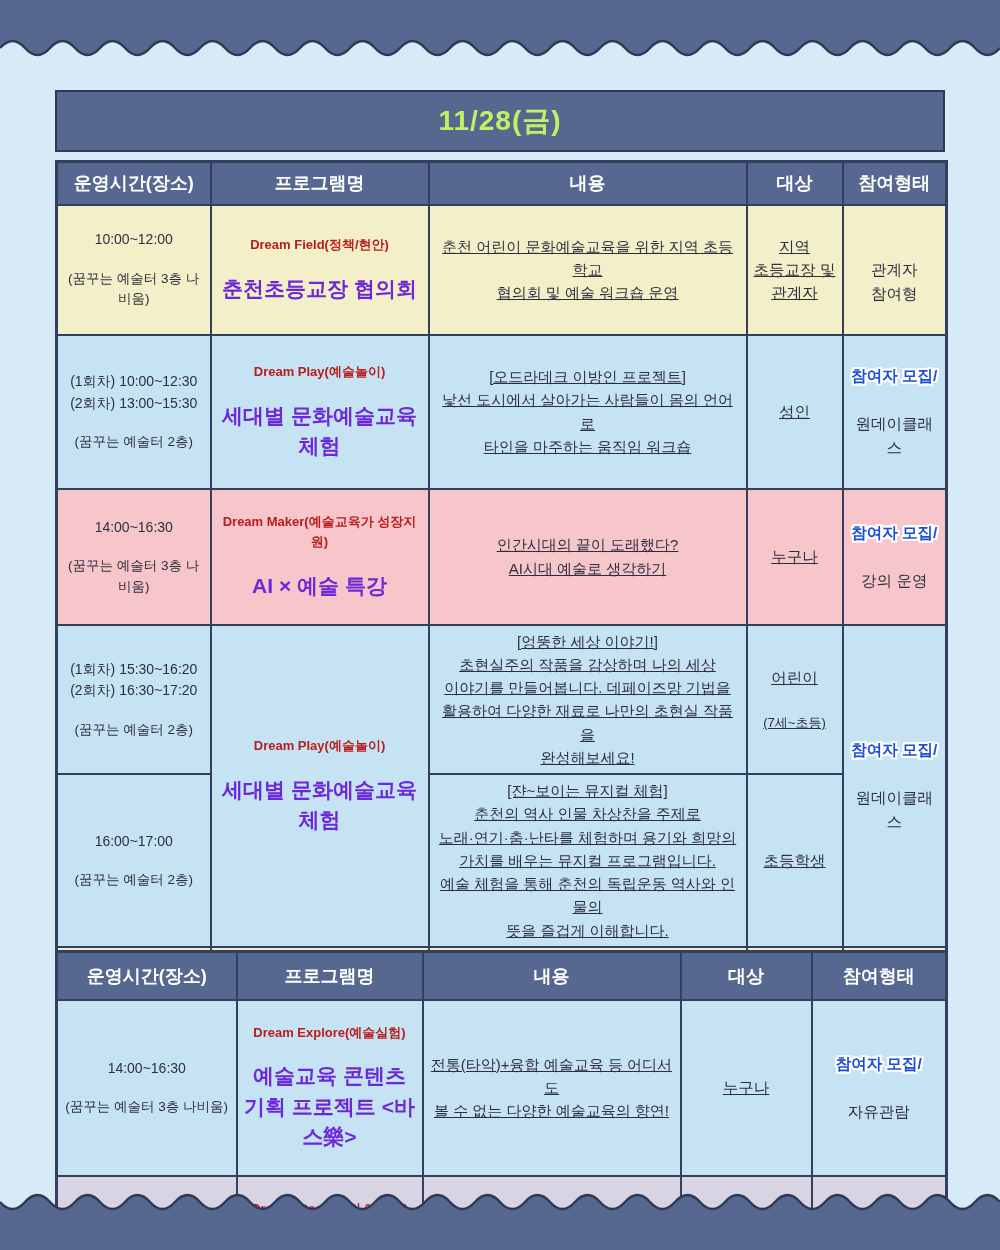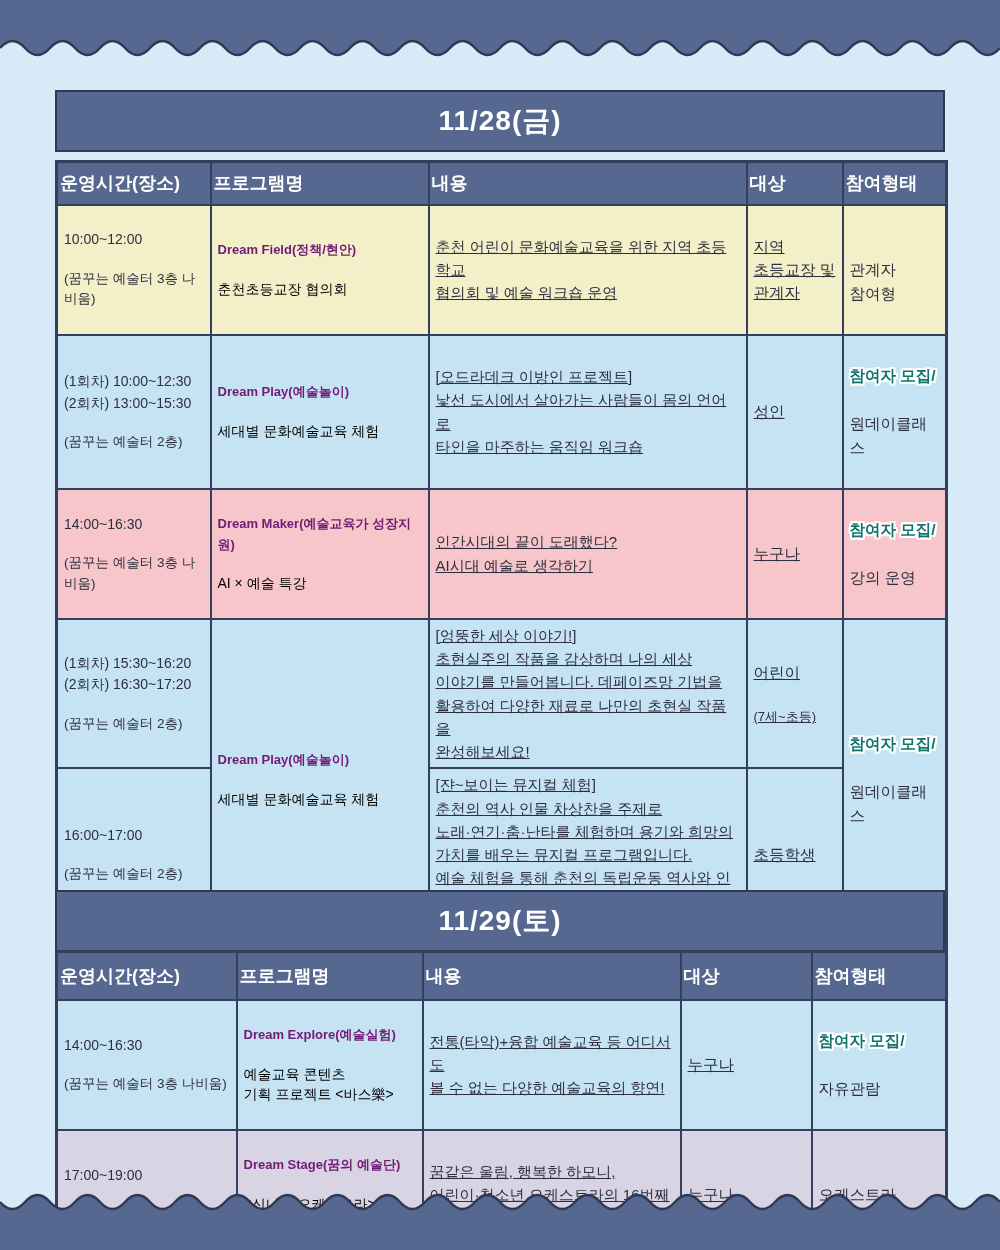--- a/index.html
+++ b/index.html
@@ -7,47 +7,47 @@
   .page{position:relative;width:1000px;height:1250px;background:#d7eaf8;overflow:hidden;margin:0 auto;}
 
   svg.wave{position:absolute;left:0;width:1000px;height:60px;display:block;}
   svg.wave.top{top:0;}
   svg.wave.bottom{bottom:0;transform:scaleY(-1);}
   .wave-fill{fill:#56688f;}
   .wave-line{fill:none;stroke:#2e3a55;stroke-width:2.5;}
 
   .day-title{position:absolute;left:55px;width:890px;height:62px;background:#56688f;
     border:2px solid #2e3a55;box-sizing:border-box;display:flex;align-items:center;justify-content:center;
-    color:#ffffff;font-size:28px;font-weight:bold;letter-spacing:1px;}
+    color:#bef264;font-size:28px;font-weight:bold;letter-spacing:1px;}
   .bar1{top:90px;}
   .bar2{top:890px;}
 
   table.sched{position:absolute;left:55px;width:890px;border-collapse:collapse;table-layout:fixed;
     border:3px solid #343f5d;background:#d7eaf8;}
   .t1{top:160px;}
   .t2{top:950px;}
-  .sched th,.sched td{border:2px solid #343f5d;text-align:left;vertical-align:middle;
+  .sched th,.sched td{border:2px solid #343f5d;text-align:center;vertical-align:middle;
     white-space:pre-line;padding:4px 6px;box-sizing:border-box;color:#2d2f3e;}
   .sched th{background:#56688f;color:#ffffff;font-size:18px;font-weight:bold;padding:2px;}
 
   .bg-yellow{background:#f3efc8;}
   .bg-blue{background:#c6e3f4;}
   .bg-pink{background:#f7c6ca;}
   .bg-green{background:#daebdd;}
   .bg-lavender{background:#d9d4e4;}
 
   .t-main{font-size:14px;line-height:1.55;}
   .t-loc{font-size:13.5px;line-height:1.5;}
-  .p-sub{font-size:13px;font-weight:bold;line-height:1.6;color:#701a75;}
-  .p-main{font-size:14px;font-weight:normal;line-height:1.45;color:#000000;}
+  .p-sub{font-size:13px;font-weight:bold;line-height:1.6;color:#b91c1c;}
+  .p-main{font-size:21px;font-weight:bold;line-height:1.45;color:#6d28d9;}
   .c-content{font-size:15px;line-height:1.55;text-decoration:underline;}
   .c-target{font-size:15.5px;line-height:1.5;text-decoration:underline;}
   .tgt-sub{font-size:13px;line-height:1.5;}
   .c-part{font-size:15.5px;line-height:1.55;}
-  .badge{font-weight:bold;color:#0f766e;font-size:15.5px;
+  .badge{font-weight:bold;color:#1d4ed8;font-size:15.5px;
     text-shadow:-2px -2px 0 #fff,2px -2px 0 #fff,-2px 2px 0 #fff,2px 2px 0 #fff,
       -2px 0 0 #fff,2px 0 0 #fff,0 -2px 0 #fff,0 2px 0 #fff;}
 </style>
 </head>
 <body>
 
 <div class="page">
 
   <svg class="wave top" viewBox="0 0 1000 60" aria-hidden="true">
     <path class="wave-fill" d="M0 48 Q 12.5 34 25 48 Q 37.5 62 50 48 Q 62.5 34 75 48 Q 87.5 62 100 48 Q 112.5 34 125 48 Q 137.5 62 150 48 Q 162.5 34 175 48 Q 187.5 62 200 48 Q 212.5 34 225 48 Q 237.5 62 250 48 Q 262.5 34 275 48 Q 287.5 62 300 48 Q 312.5 34 325 48 Q 337.5 62 350 48 Q 362.5 34 375 48 Q 387.5 62 400 48 Q 412.5 34 425 48 Q 437.5 62 450 48 Q 462.5 34 475 48 Q 487.5 62 500 48 Q 512.5 34 525 48 Q 537.5 62 550 48 Q 562.5 34 575 48 Q 587.5 62 600 48 Q 612.5 34 625 48 Q 637.5 62 650 48 Q 662.5 34 675 48 Q 687.5 62 700 48 Q 712.5 34 725 48 Q 737.5 62 750 48 Q 762.5 34 775 48 Q 787.5 62 800 48 Q 812.5 34 825 48 Q 837.5 62 850 48 Q 862.5 34 875 48 Q 887.5 62 900 48 Q 912.5 34 925 48 Q 937.5 62 950 48 Q 962.5 34 975 48 Q 987.5 62 1000 48 L1000 0 L0 0 Z"></path>
@@ -203,23 +203,20 @@
 떠나는 고음악 낭만 여행</td>
         <td class="bg-green c-target">누구나</td>
         <td class="bg-green c-part">
           <div class="badge hide-if-empty">참여자 모집/</div>
           <div>자유관람</div>
         </td>
       </tr>
     </tbody>
   </table>
 
-  <div class="day-title bar2">
-    <span>11/29(토)</span>
-  </div>
 
   <table class="sched t2">
     <colgroup>
       <col style="width:180px">
         <col style="width:186px">
         <col style="width:258px">
       <col style="width:131px">
         <col style="width:135px">
     </colgroup>
     <thead>

